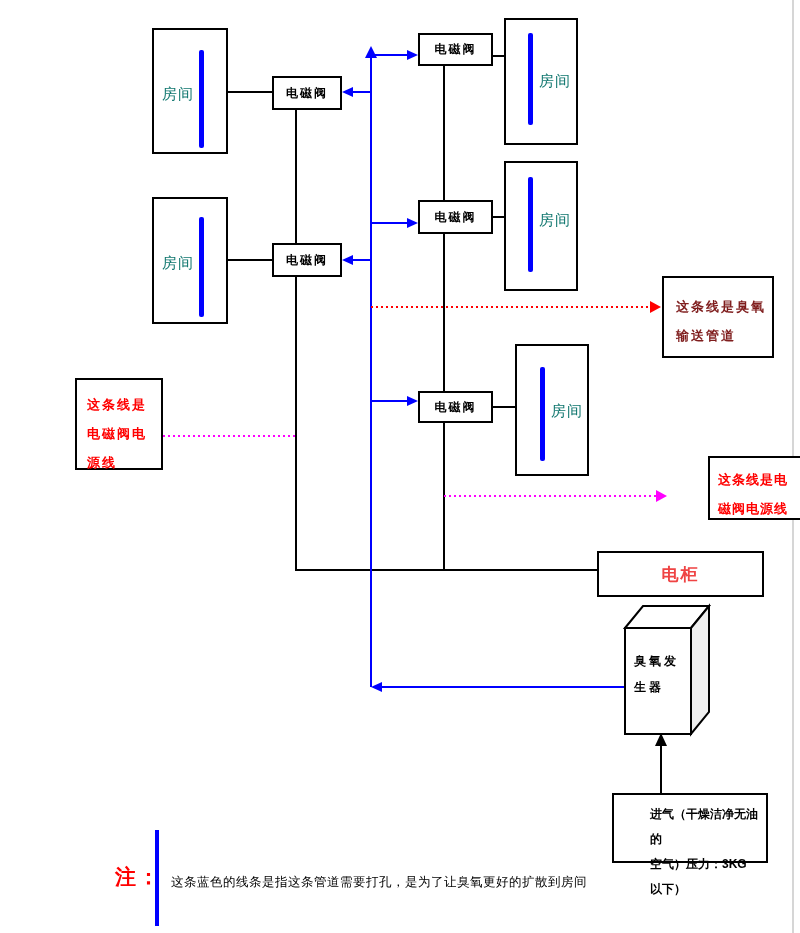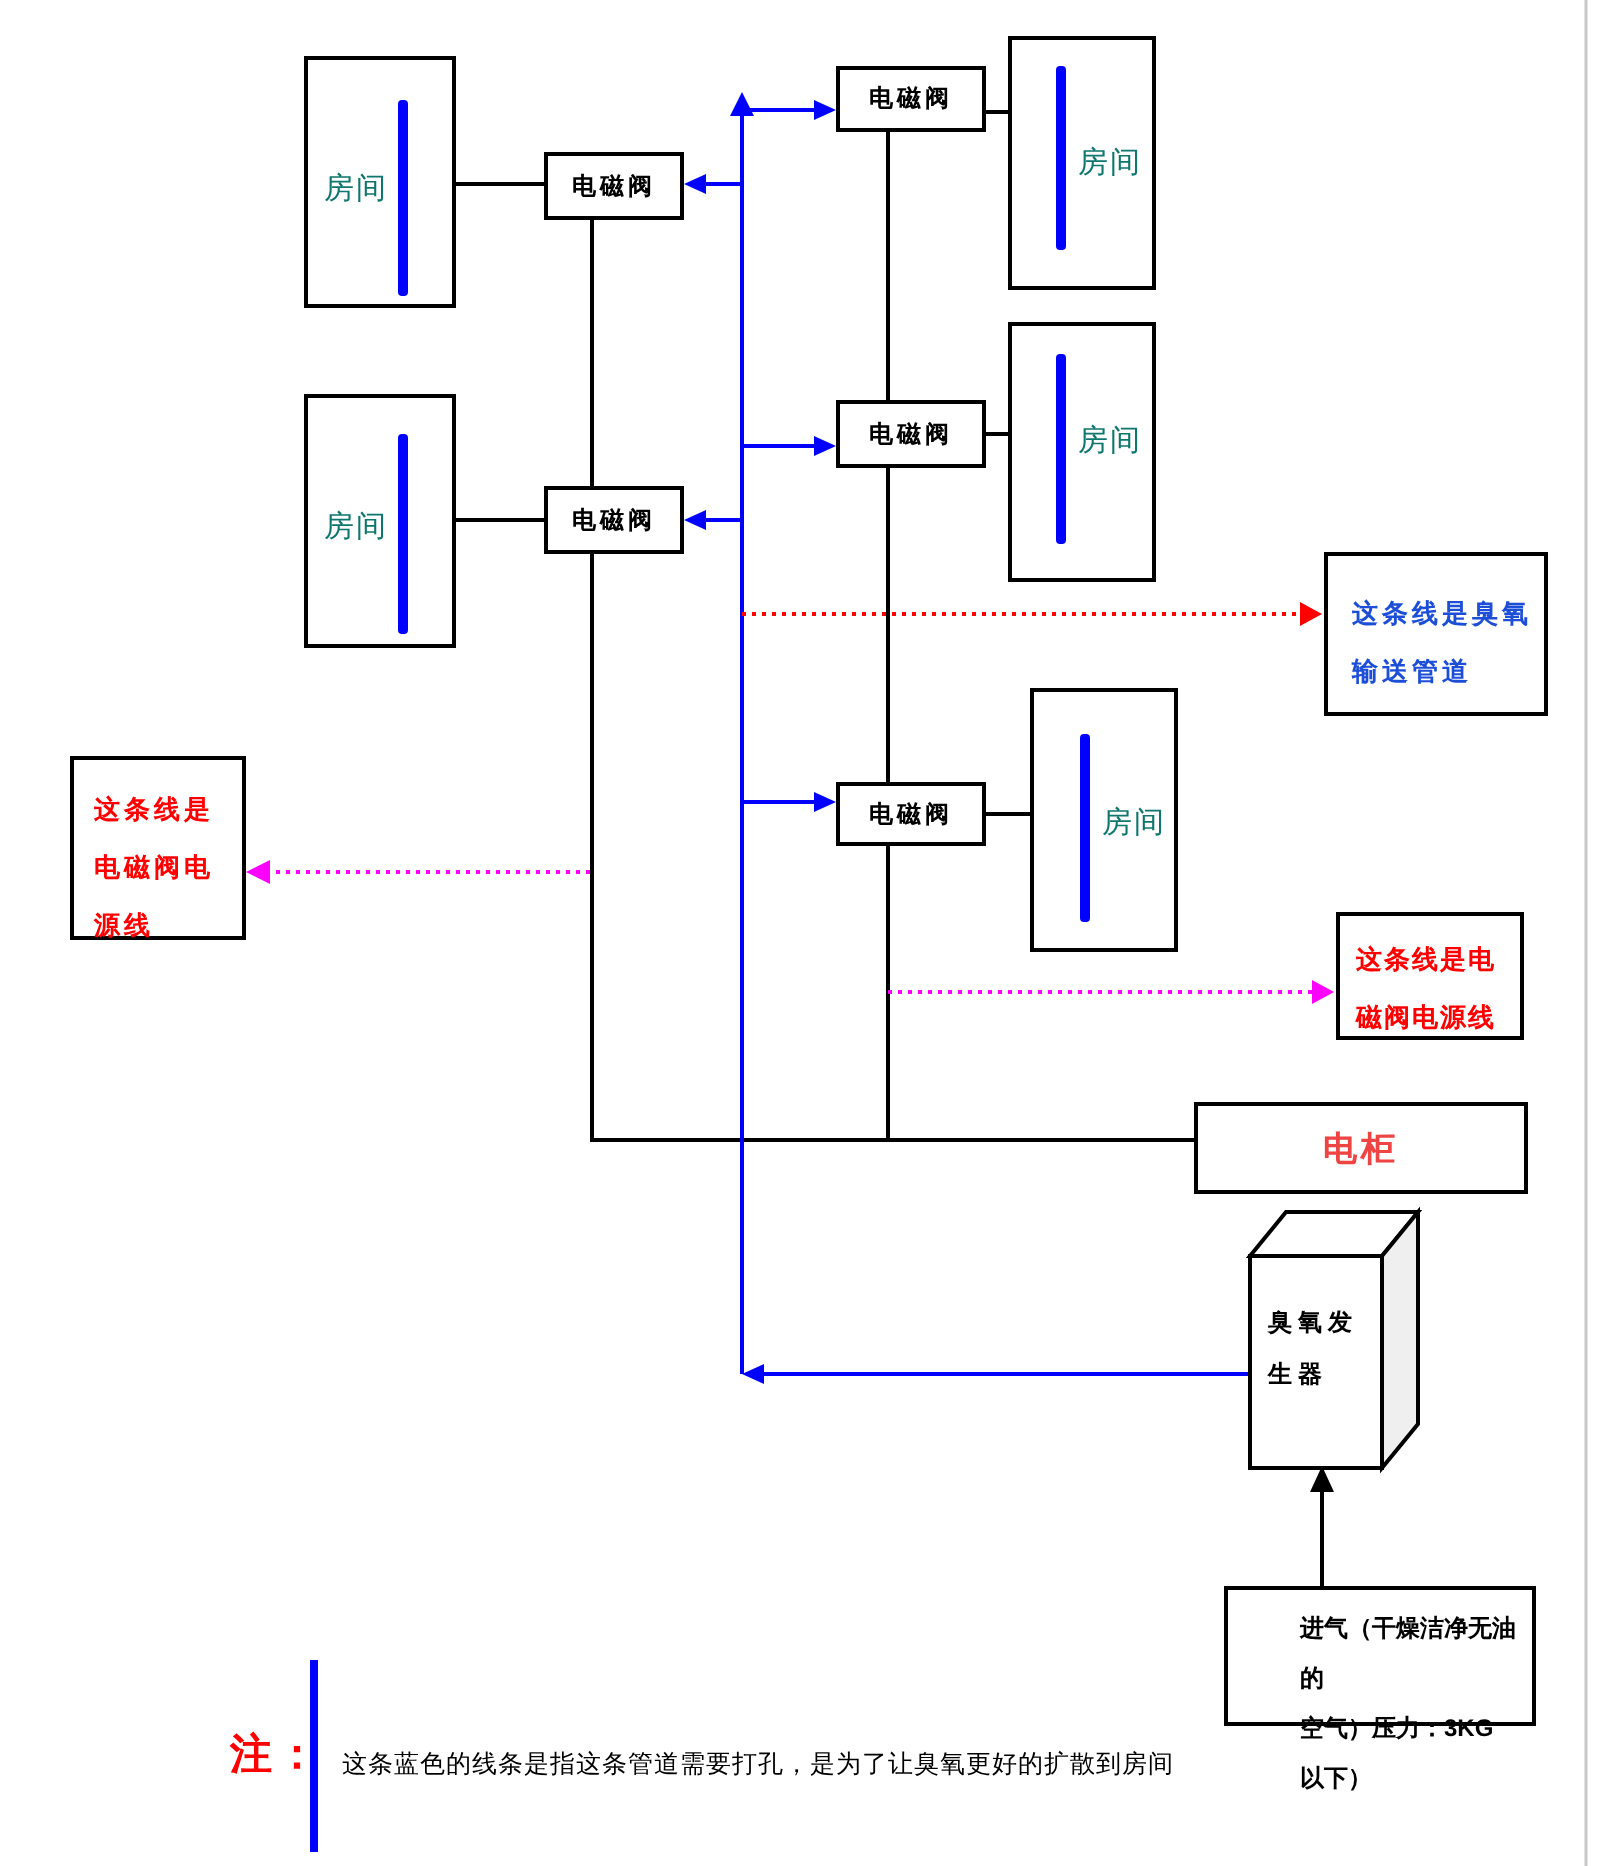--- a/index.html
+++ b/index.html
@@ -22,22 +22,22 @@
     font-size:12px;font-weight:bold;color:#000;letter-spacing:2px;white-space:nowrap;text-align:center;
   }
   .cabinet{
     display:flex;align-items:center;justify-content:center;
     font-size:17px;font-weight:bold;color:#ef4444;letter-spacing:2px;
   }
   .ann{
     font-size:13px;font-weight:bold;letter-spacing:2px;line-height:29px;white-space:nowrap;
   }
   .ann div{white-space:nowrap;}
-  .ann.magenta{color:#1d4ed8;}
-  .ann.red{color:#ff0000;}
+  .ann.magenta{color:#7f1d1d;}
+  .ann.red{color:#ff0000;margin-left:40px;}
   .gen-label{
     position:absolute;left:634px;top:648px;width:56px;
     font-size:12px;font-weight:bold;color:#000;letter-spacing:3px;line-height:26px;
   }
   .intake{
     padding:7px 6px;font-size:12px;font-weight:bold;color:#000;line-height:25px;letter-spacing:0px;
   }
   .note-prefix{
     position:absolute;left:115px;top:863px;font-size:21px;font-weight:bold;color:#ff0000;letter-spacing:2px;
   }

